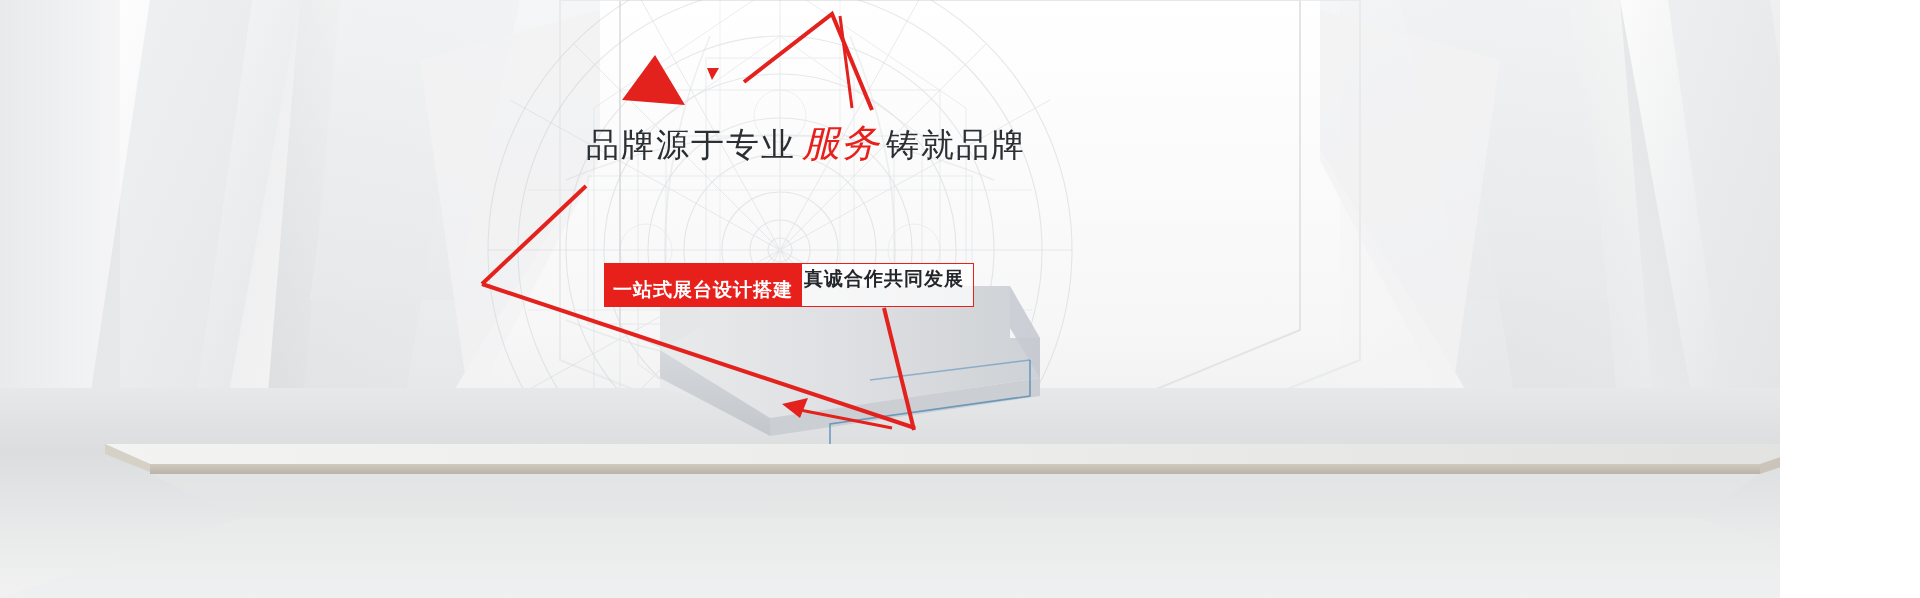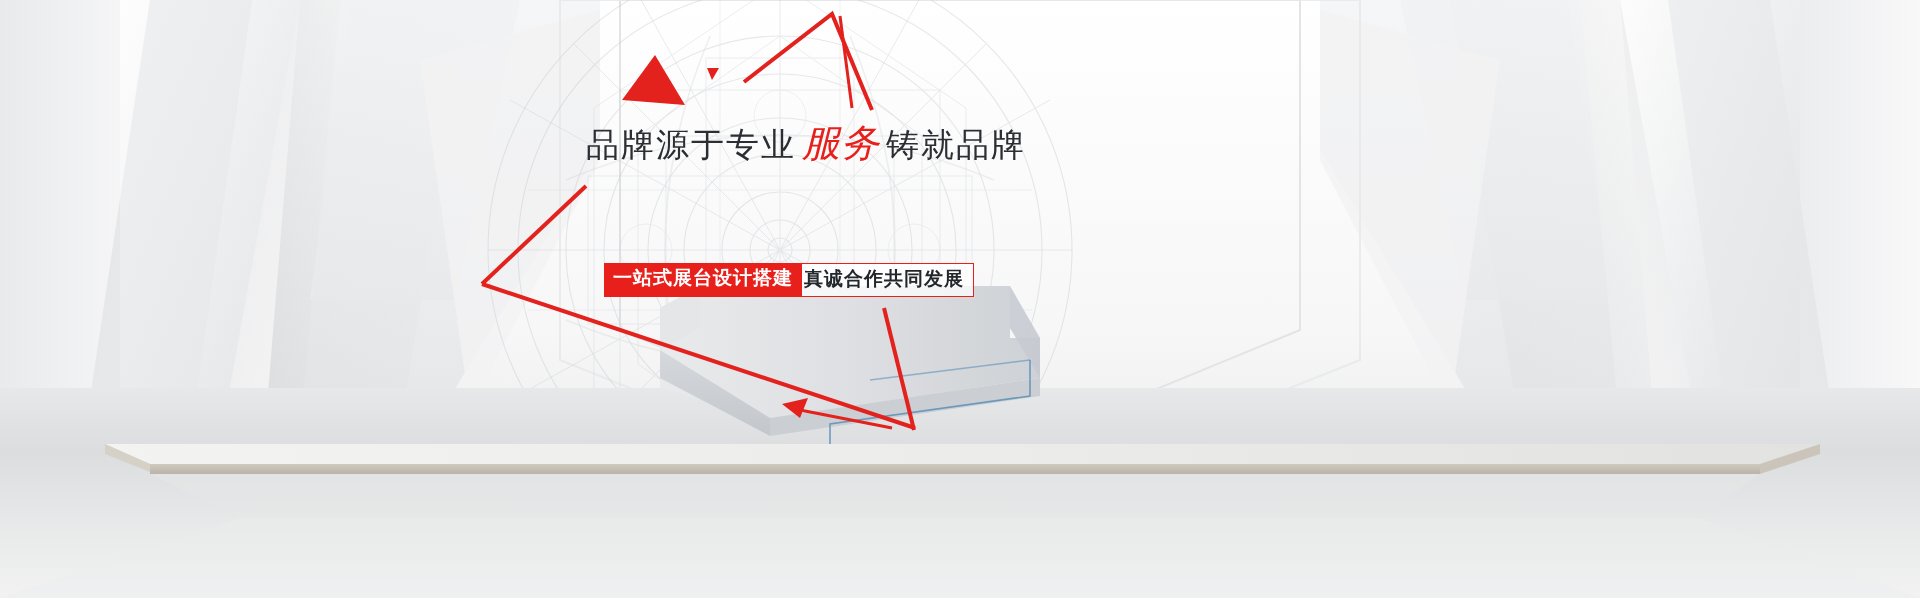--- a/index.html
+++ b/index.html
@@ -1,19 +1,19 @@
 <!DOCTYPE html>
 <html><head>
 <meta charset="utf-8">
 <style>
   html,body{margin:0;padding:0;background:#fff;}
   body{font-family:"Liberation Sans","DejaVu Sans",sans-serif;}
 
   #banner{
-    position:relative;width:1920px;height:598px;overflow:hidden;
+    position:relative;width:1780px;height:598px;overflow:hidden;
     background:
       linear-gradient(180deg,#ffffff 0%,#f7f7f8 55%,#eceded 78%,#e2e3e4 100%);
   }
 
   
   .panel{position:absolute;}
 
   .vign-left{
     position:absolute;left:0;top:0;width:420px;height:598px;
     background:linear-gradient(100deg,#dcdddf 0%,#e9eaeb 38%,#f4f4f5 70%,rgba(255,255,255,0) 100%);
@@ -61,21 +61,21 @@
   .arrow-glyph{
     display:inline-block;color:#e8201c;font-size:30px;
     transform:translateY(-4px);padding-left:10px;
   }
 
   .tagline{
     position:absolute;left:604px;top:263px;display:flex;align-items:stretch;
   }
   .tag-a{
     background:#e8201c;color:#ffffff;font-size:19px;font-weight:bold;
-    letter-spacing:1px;padding:5px 9px 6px 9px;white-space:nowrap;line-height:1.1;
+    letter-spacing:1px;padding:17px 9px 6px 9px;white-space:nowrap;line-height:1.1;
   }
   .tag-b{
     background:rgba(255,255,255,.72);color:#23272b;font-size:19px;font-weight:bold;
     letter-spacing:1px;padding:5px 9px 6px 2px;white-space:nowrap;line-height:1.1;
     border:1px solid #e8201c;border-left:none;box-sizing:border-box;
   }
 </style>
 </head>
 <body>
 

